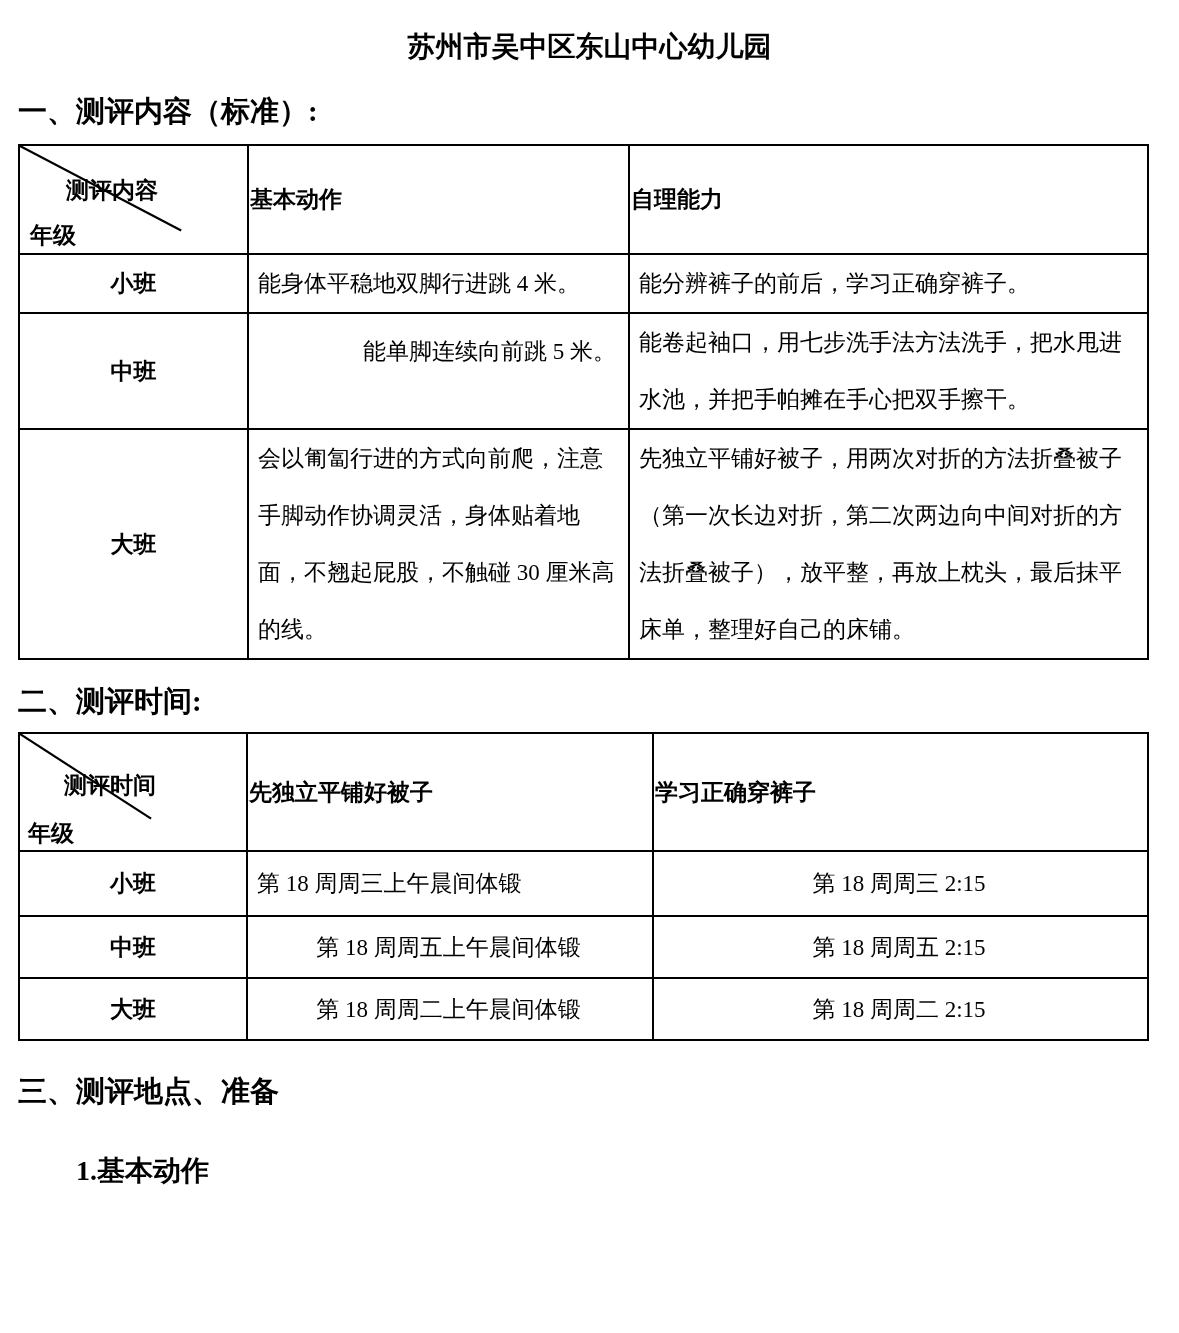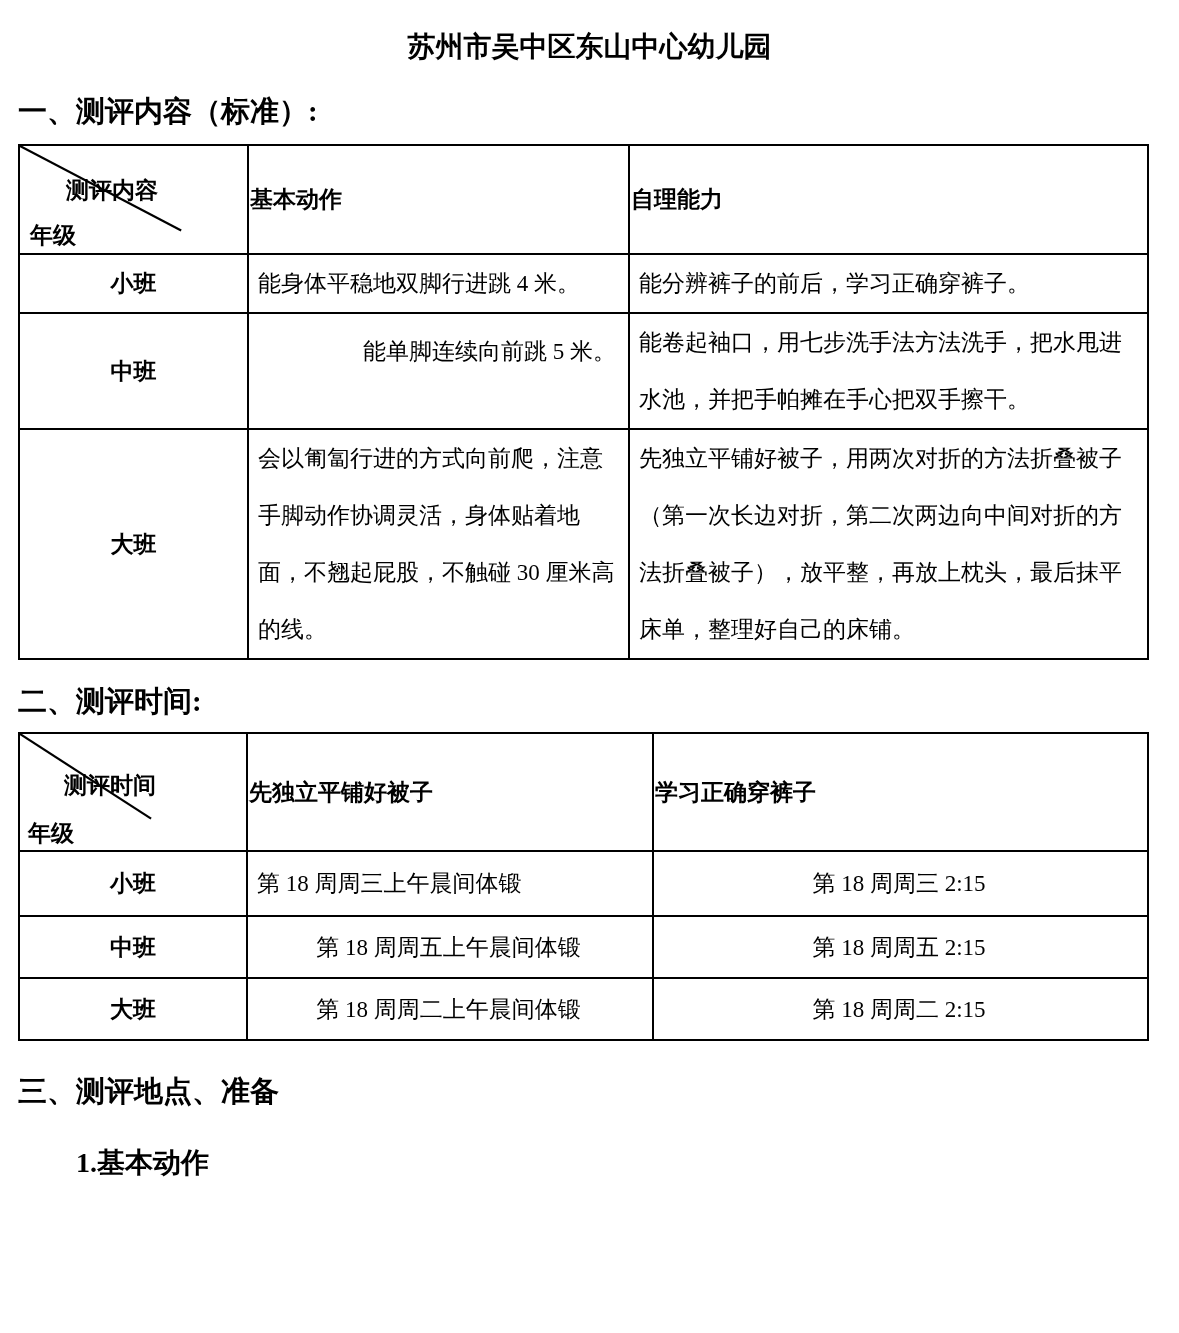--- a/index.html
+++ b/index.html
@@ -97,21 +97,21 @@
     white-space: nowrap;
   }
   .t1 td.diag .lbl-top { left: 46px; top: 29px; }
   .t1 td.diag .lbl-bottom { left: 10px; top: 74px; }
   .t2 td.diag .lbl-top { left: 44px; top: 36px; }
   .t2 td.diag .lbl-bottom { left: 8px; top: 84px; }
 
   .sub-item {
     font-size: 28px;
     font-weight: bold;
-    margin: 32px 0 0 76px;
+    margin: 40px 0 0 76px;
   }
   .plain-line {
     font-size: 26px;
     margin: 30px 0 0 76px;
   }
   .plain-line .gap {
     display: inline-block;
     width: 112px;
   }
 </style>

